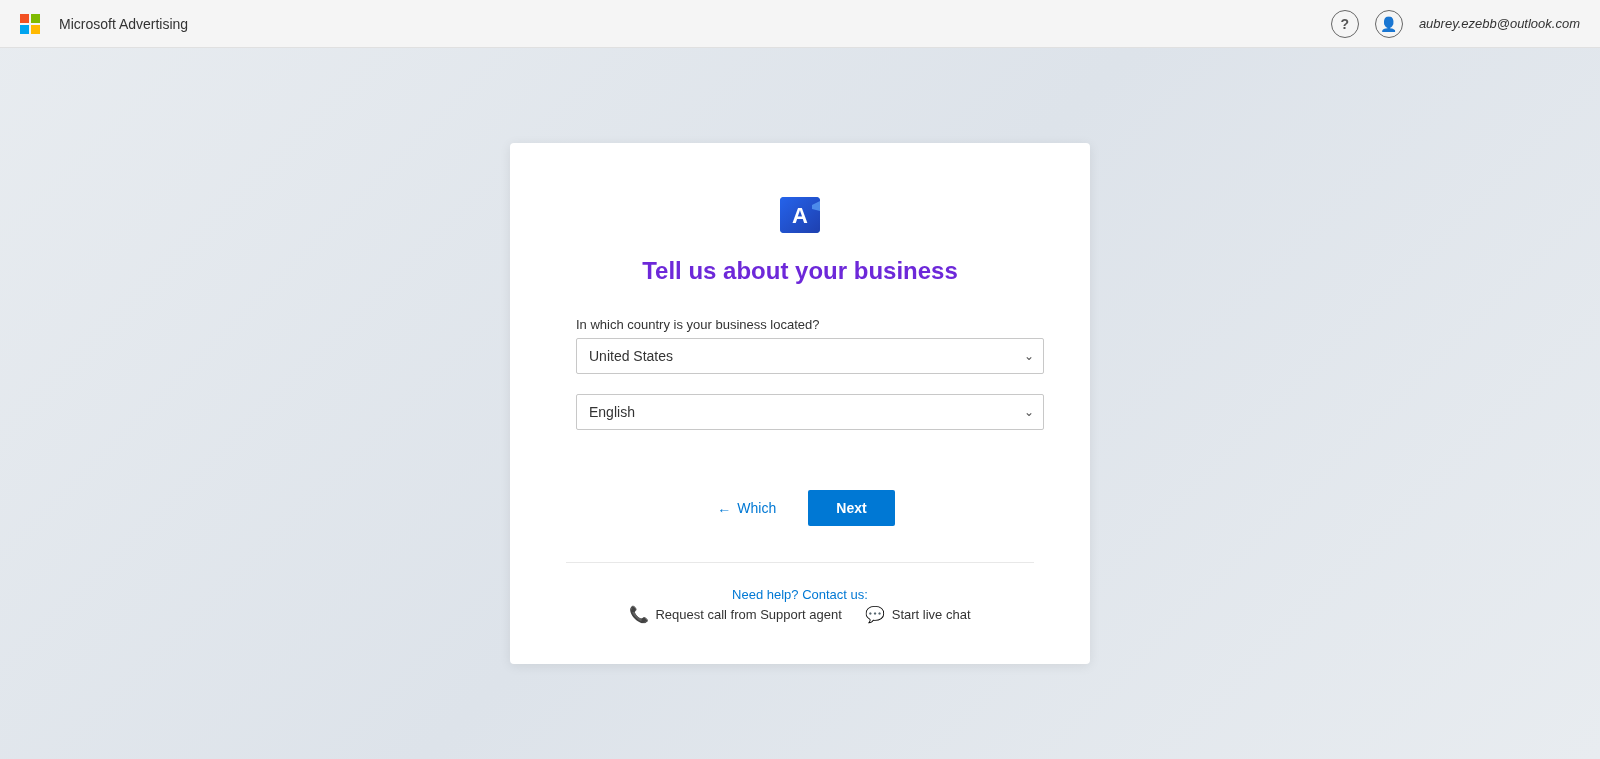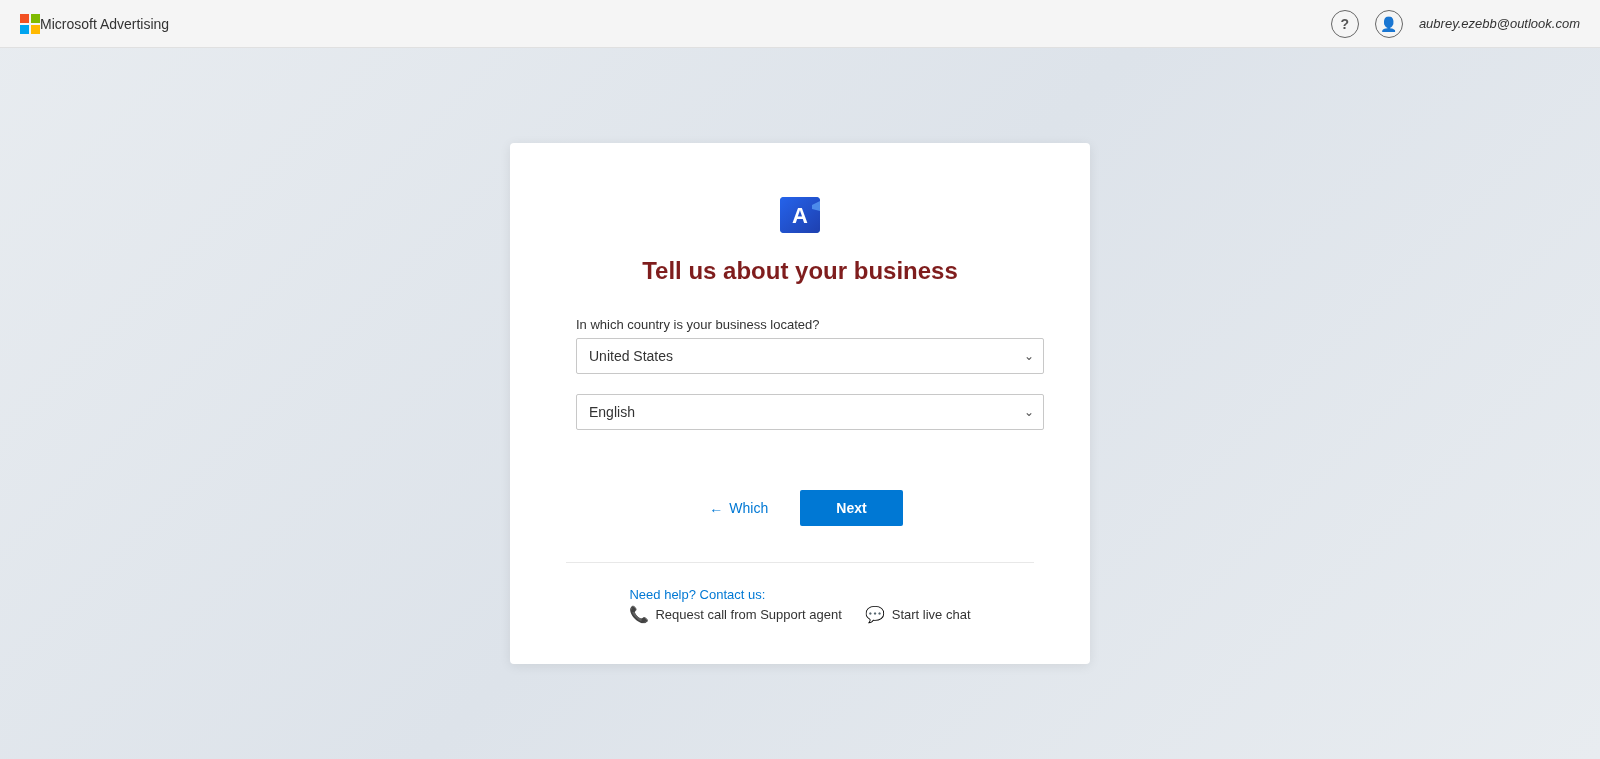--- a/index.html
+++ b/index.html
@@ -24,21 +24,21 @@
       border-bottom: 1px solid #e0e0e0;
       display: flex;
       align-items: center;
       justify-content: space-between;
       padding: 0 20px;
     }
 
     .header-left {
       display: flex;
       align-items: center;
-      gap: 0;
+      gap: 19px;
     }
 
     .ms-grid-icon {
       width: 20px;
       height: 20px;
       display: grid;
       grid-template-columns: 1fr 1fr;
       grid-template-rows: 1fr 1fr;
       gap: 2px;
     }
@@ -121,21 +121,21 @@
 
     .ms-advertising-logo {
       width: 48px;
       height: 48px;
       margin-bottom: 18px;
     }
 
     .card-title {
       font-size: 24px;
       font-weight: 600;
-      color: #7f1d1d;
+      color: #6d28d9;
       margin-bottom: 32px;
       text-align: left;
     }
 
     .form-section {
       width: 100%;
       margin-left: 20px;
     }
 
     .form-label {
@@ -203,36 +203,36 @@
       font-size: 14px;
     }
 
     .next-btn {
       background: #0078d4;
       color: #fff;
       border: none;
       border-radius: 2px;
       font-size: 14px;
       font-weight: 600;
-      padding: 8px 36px;
+      padding: 8px 28px;
       cursor: pointer;
       height: 36px;
     }
 
     .divider {
       width: 100%;
       border: none;
       border-top: 1px solid #e8e8e8;
       margin-bottom: 24px;
     }
 
     .help-section {
       display: flex;
       flex-direction: column;
-      align-items: flex-start;
+      align-items: center;
       gap: 3px;
     }
 
     .help-text {
       font-size: 13px;
       color: #0078d4;
     }
 
     .help-links {
       display: flex;

